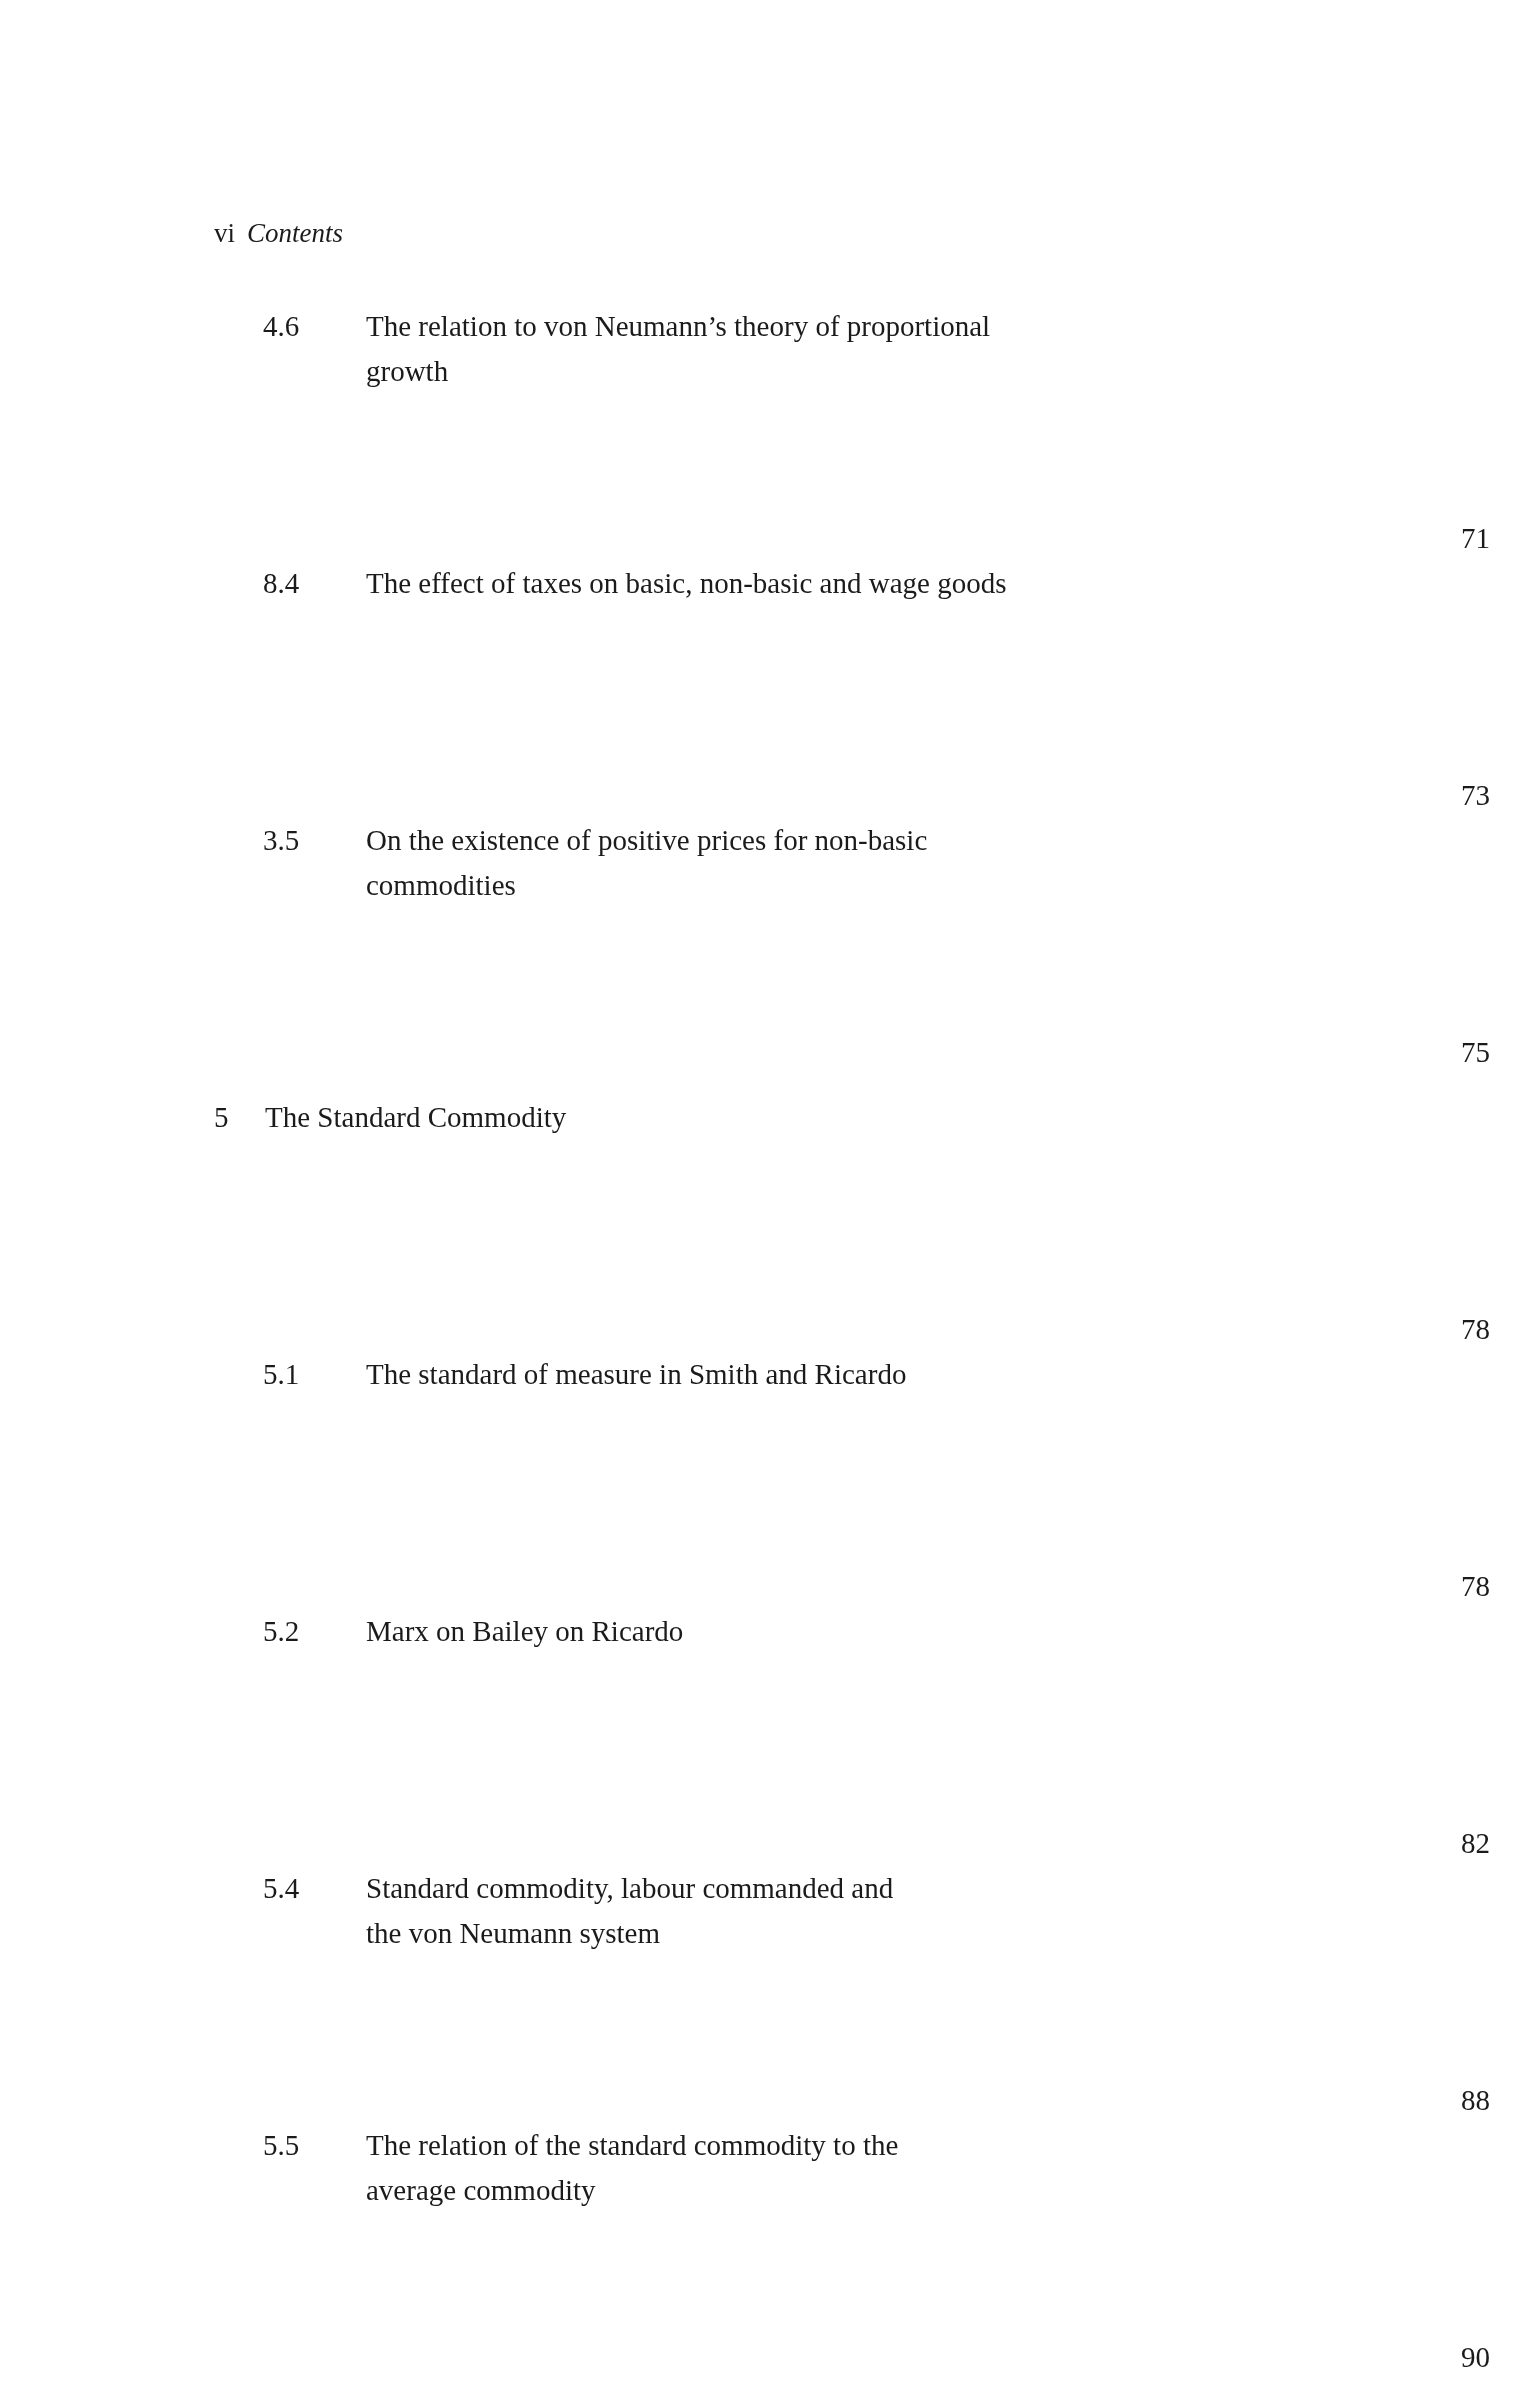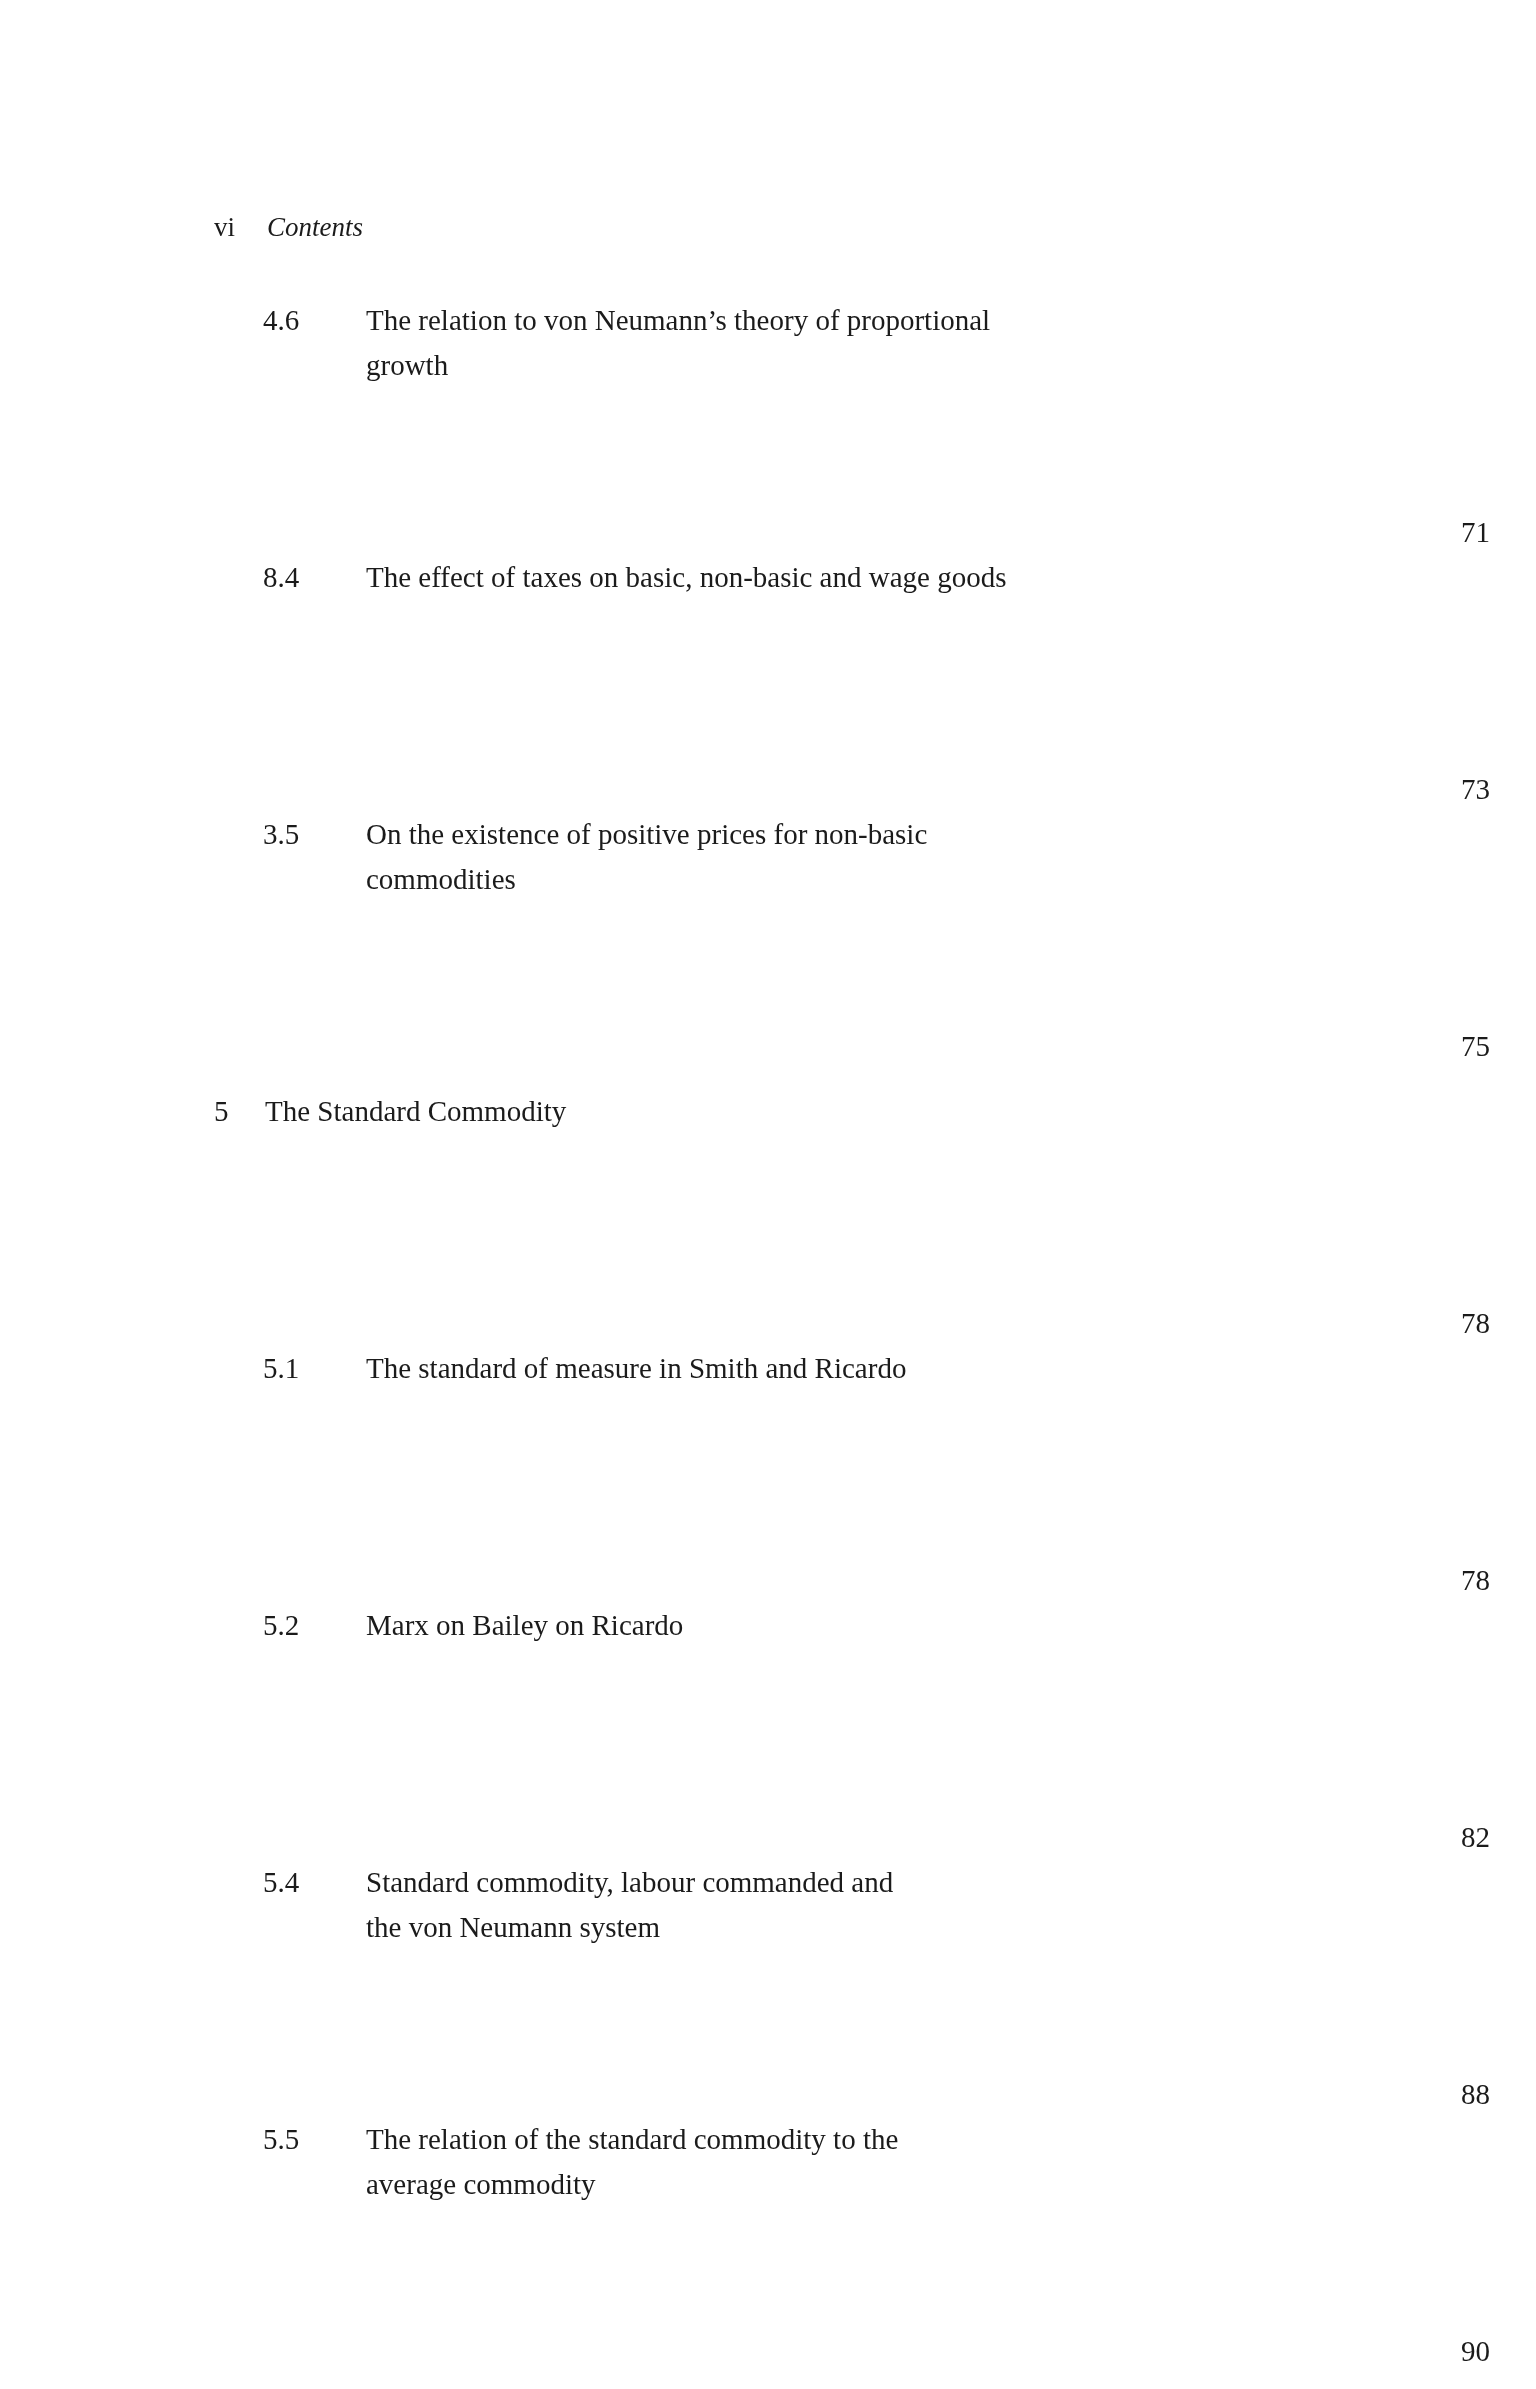--- a/index.html
+++ b/index.html
@@ -19,24 +19,25 @@
     padding: 212px 209px 0 214px;
   }
   .page-header {
     display: flex;
     align-items: baseline;
     font-size: 27px;
     margin-bottom: 55px;
   }
   .folio {
     font-style: normal;
-    margin-right: 32px;
+    margin-right: 12px;
   }
   .running-title {
     font-style: italic;
+    margin-top: 6px;
   }
   .toc-list {
     font-size: 29px;
     line-height: 45px;
   }
   .entry {
     display: grid;
     grid-template-columns: 51px 1fr 80px;
   }
   .entry.section {

